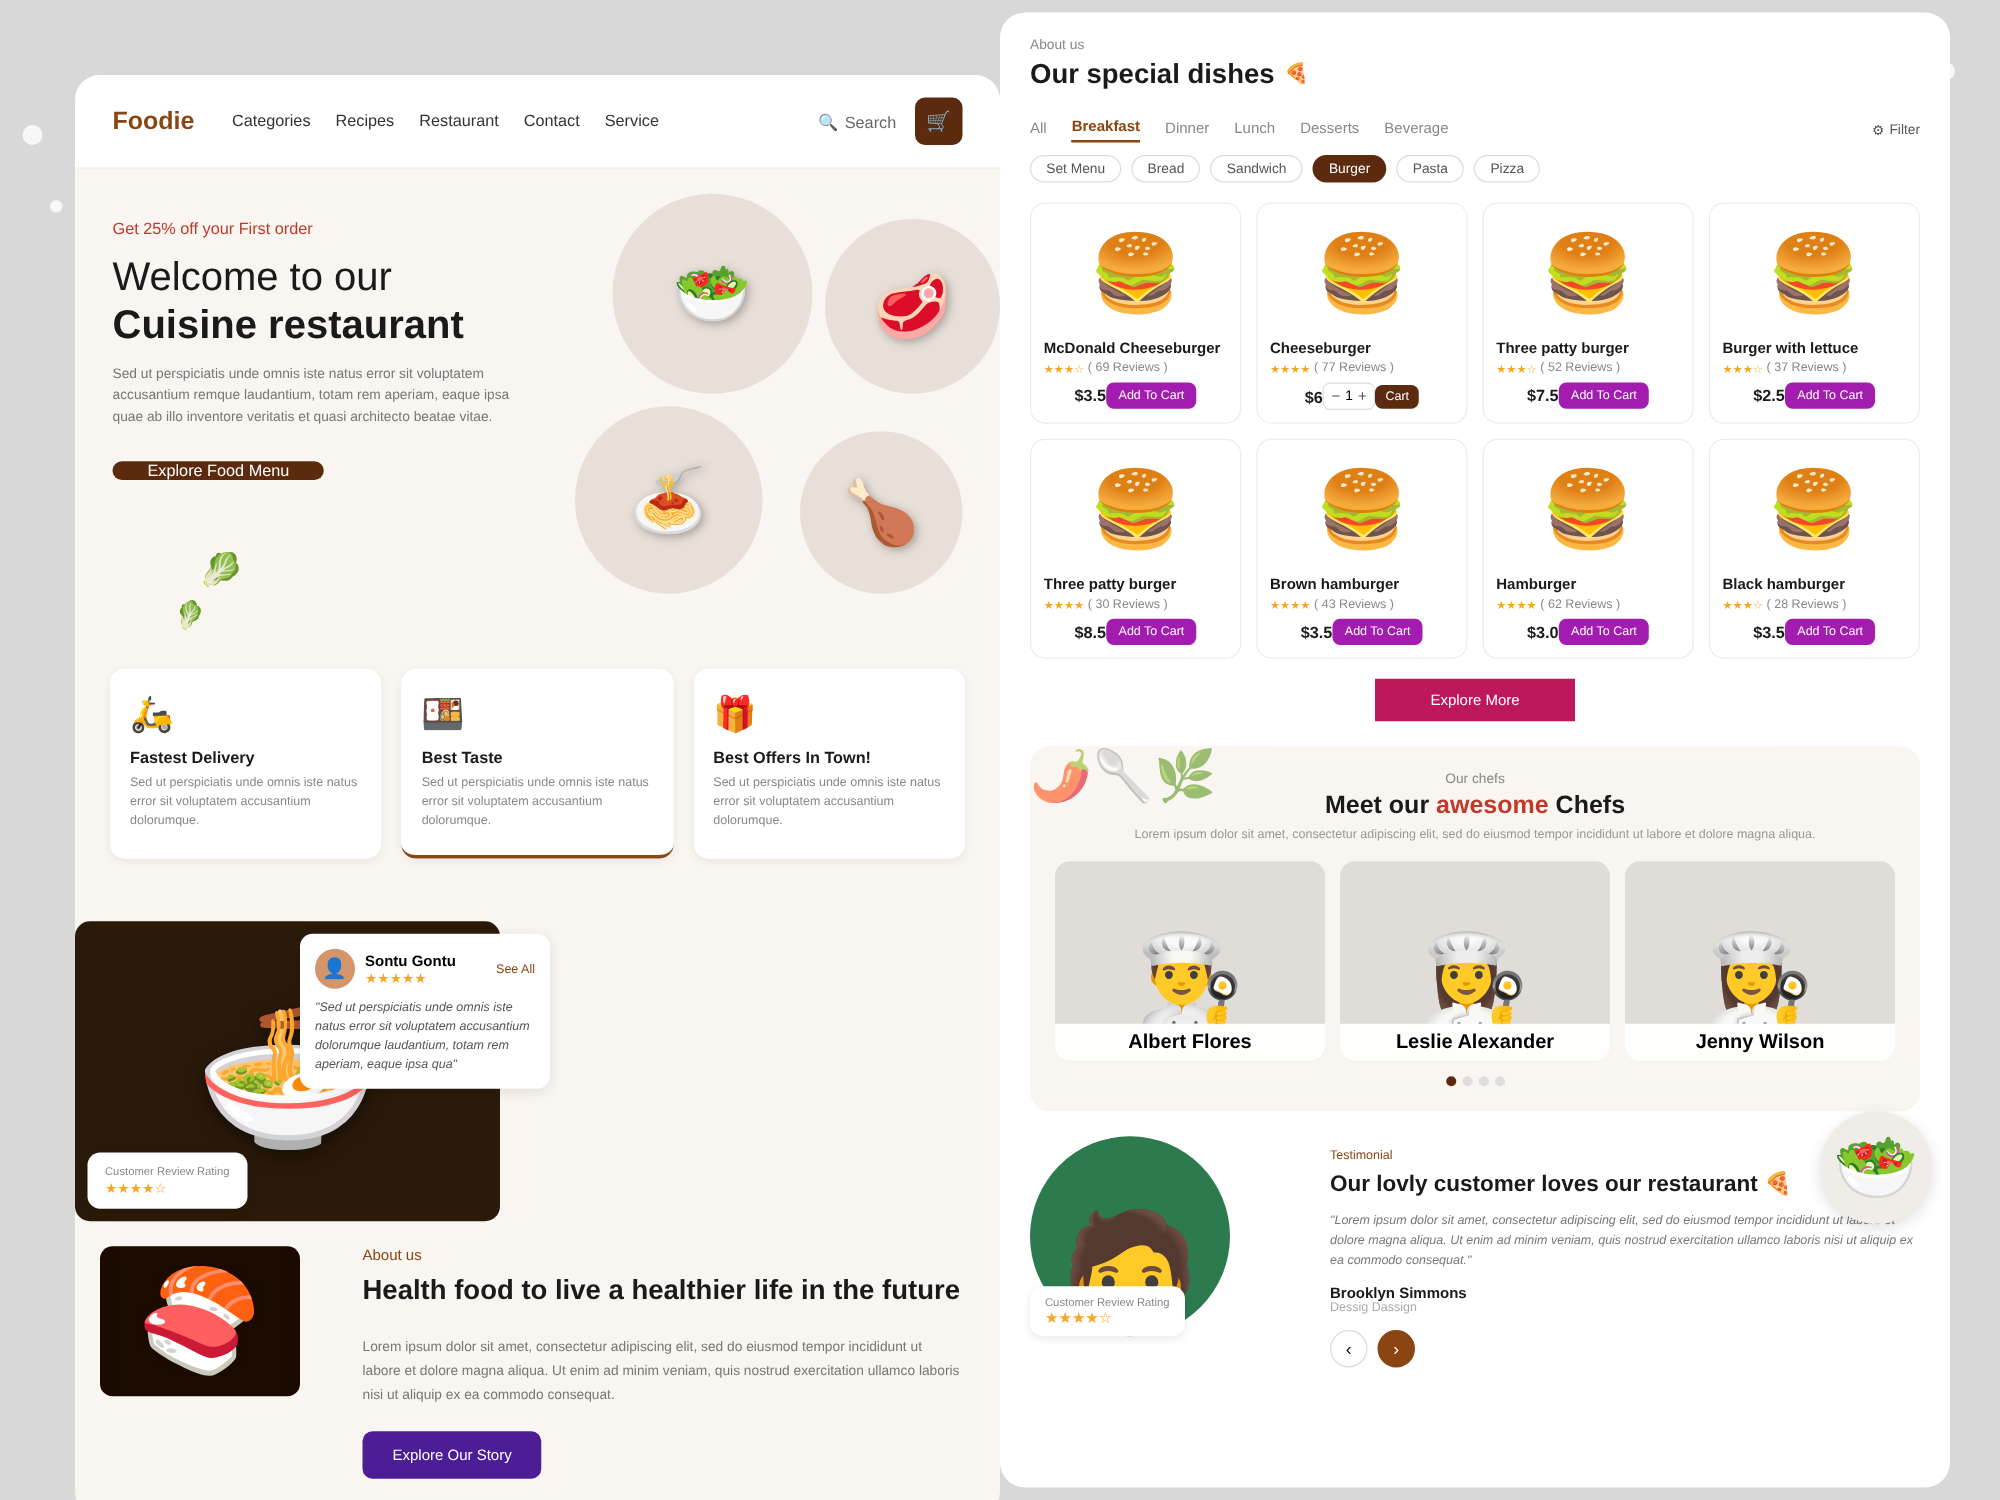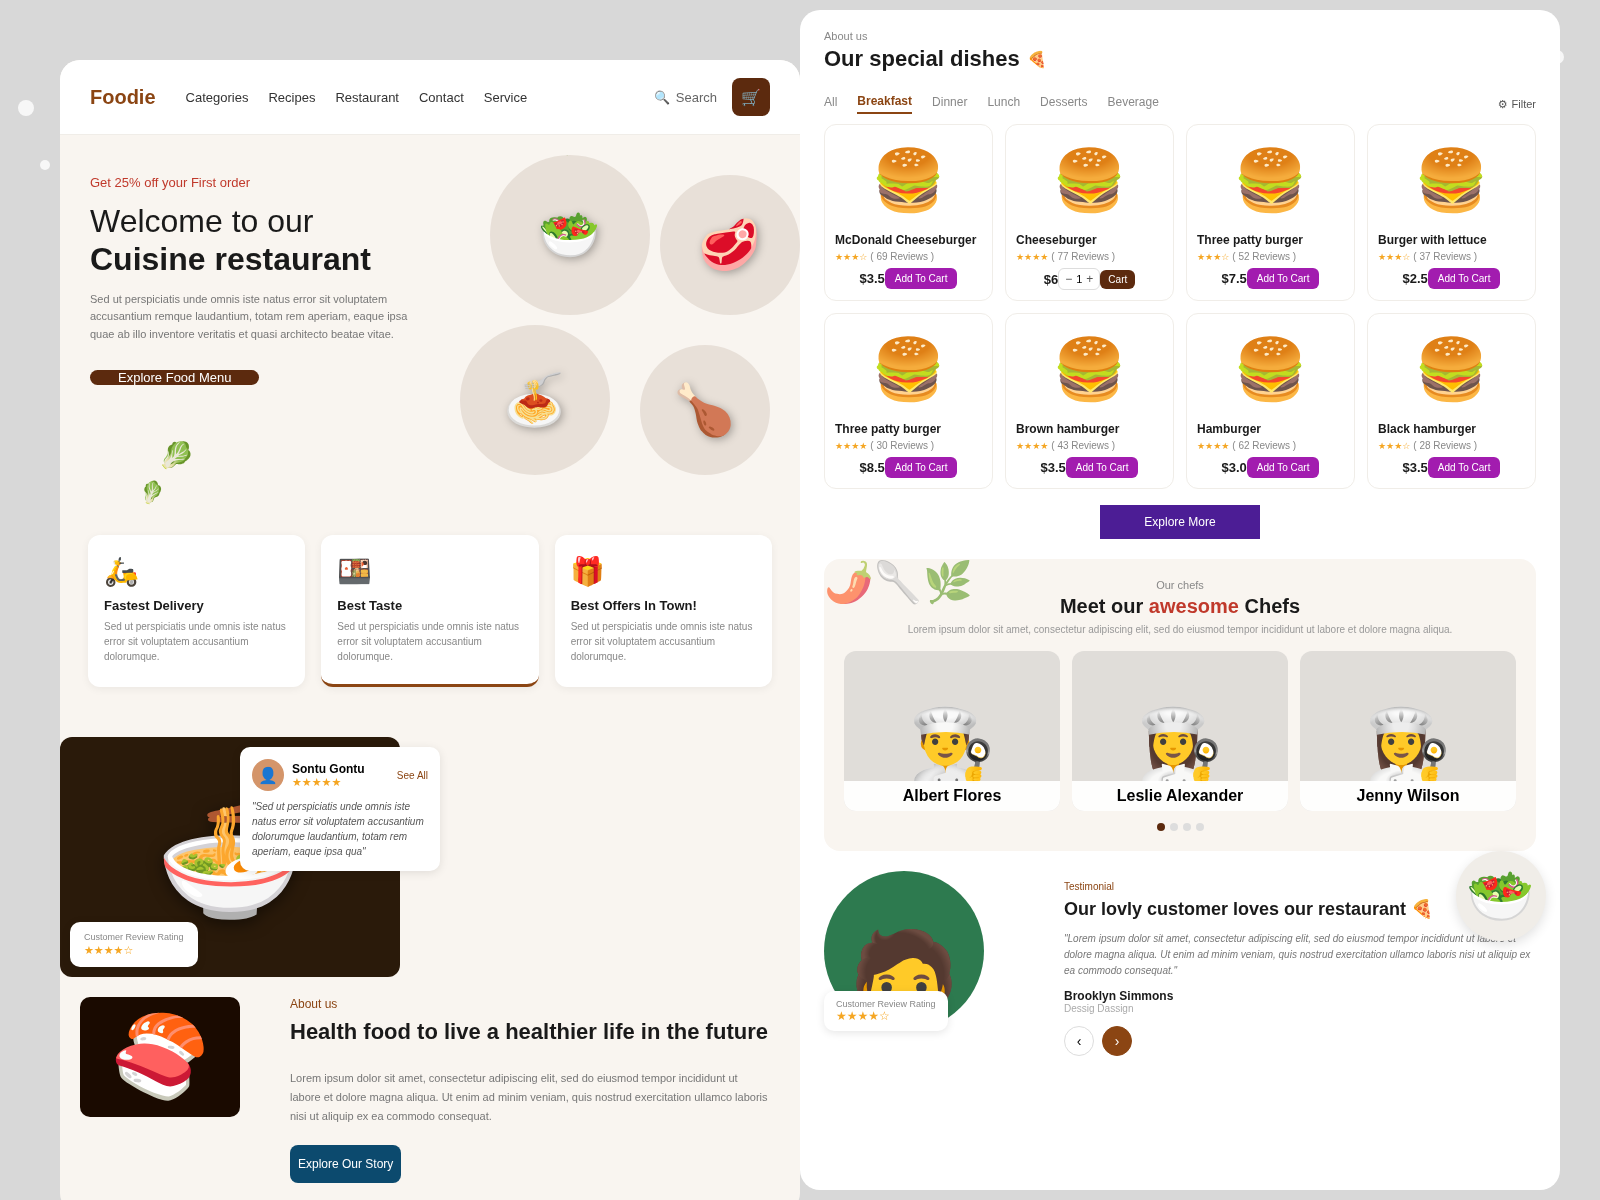--- a/index.html
+++ b/index.html
@@ -281,24 +281,24 @@
       line-height: 1.2;
       margin-bottom: 24px;
     }
     .about-desc {
       font-size: 11px;
       color: #777;
       line-height: 1.7;
       margin-bottom: 20px;
     }
     .about-btn {
-      background: #0c4a6e;
+      background: #4c1d95;
       color: white;
       border: none;
-      padding: 12px 8px;
+      padding: 12px 24px;
       border-radius: 8px;
       font-size: 12px;
       cursor: pointer;
     }
 
     
     .herb {
       position: absolute;
       font-size: 28px;
       opacity: 0.9;
@@ -467,21 +467,21 @@
       border: none;
       padding: 4px 8px;
       border-radius: 6px;
       font-size: 10px;
       cursor: pointer;
     }
 
     .explore-more-btn {
       display: block;
       margin: 0 auto 20px auto;
-      background: #4c1d95;
+      background: #be185d;
       color: white;
       border: none;
       padding: 10px 44px;
       border-radius: 0;
       font-size: 12px;
       cursor: pointer;
     }
 
     
     .chefs-section {
@@ -795,20 +795,28 @@
     <div class="filter-tab">Dinner</div>
     <div class="filter-tab">Lunch</div>
     <div class="filter-tab">Desserts</div>
     <div class="filter-tab">Beverage</div>
     <div class="filter-btn">
       <span>⚙</span>
       <span>Filter</span>
     </div>
   </div>
 
+  <div class="sub-filters">
+    <div class="sub-chip">Set Menu</div>
+    <div class="sub-chip">Bread</div>
+    <div class="sub-chip">Sandwich</div>
+    <div class="sub-chip active">Burger</div>
+    <div class="sub-chip">Pasta</div>
+    <div class="sub-chip">Pizza</div>
+  </div>
 
   <div class="food-grid">
 
     <div class="food-card">
       <div class="food-card-img">🍔</div>
       <div class="food-card-name">McDonald Cheeseburger</div>
       <div class="food-rating">
         <span class="stars">★★★☆</span>
         <span>( 69 Reviews )</span>
       </div>

